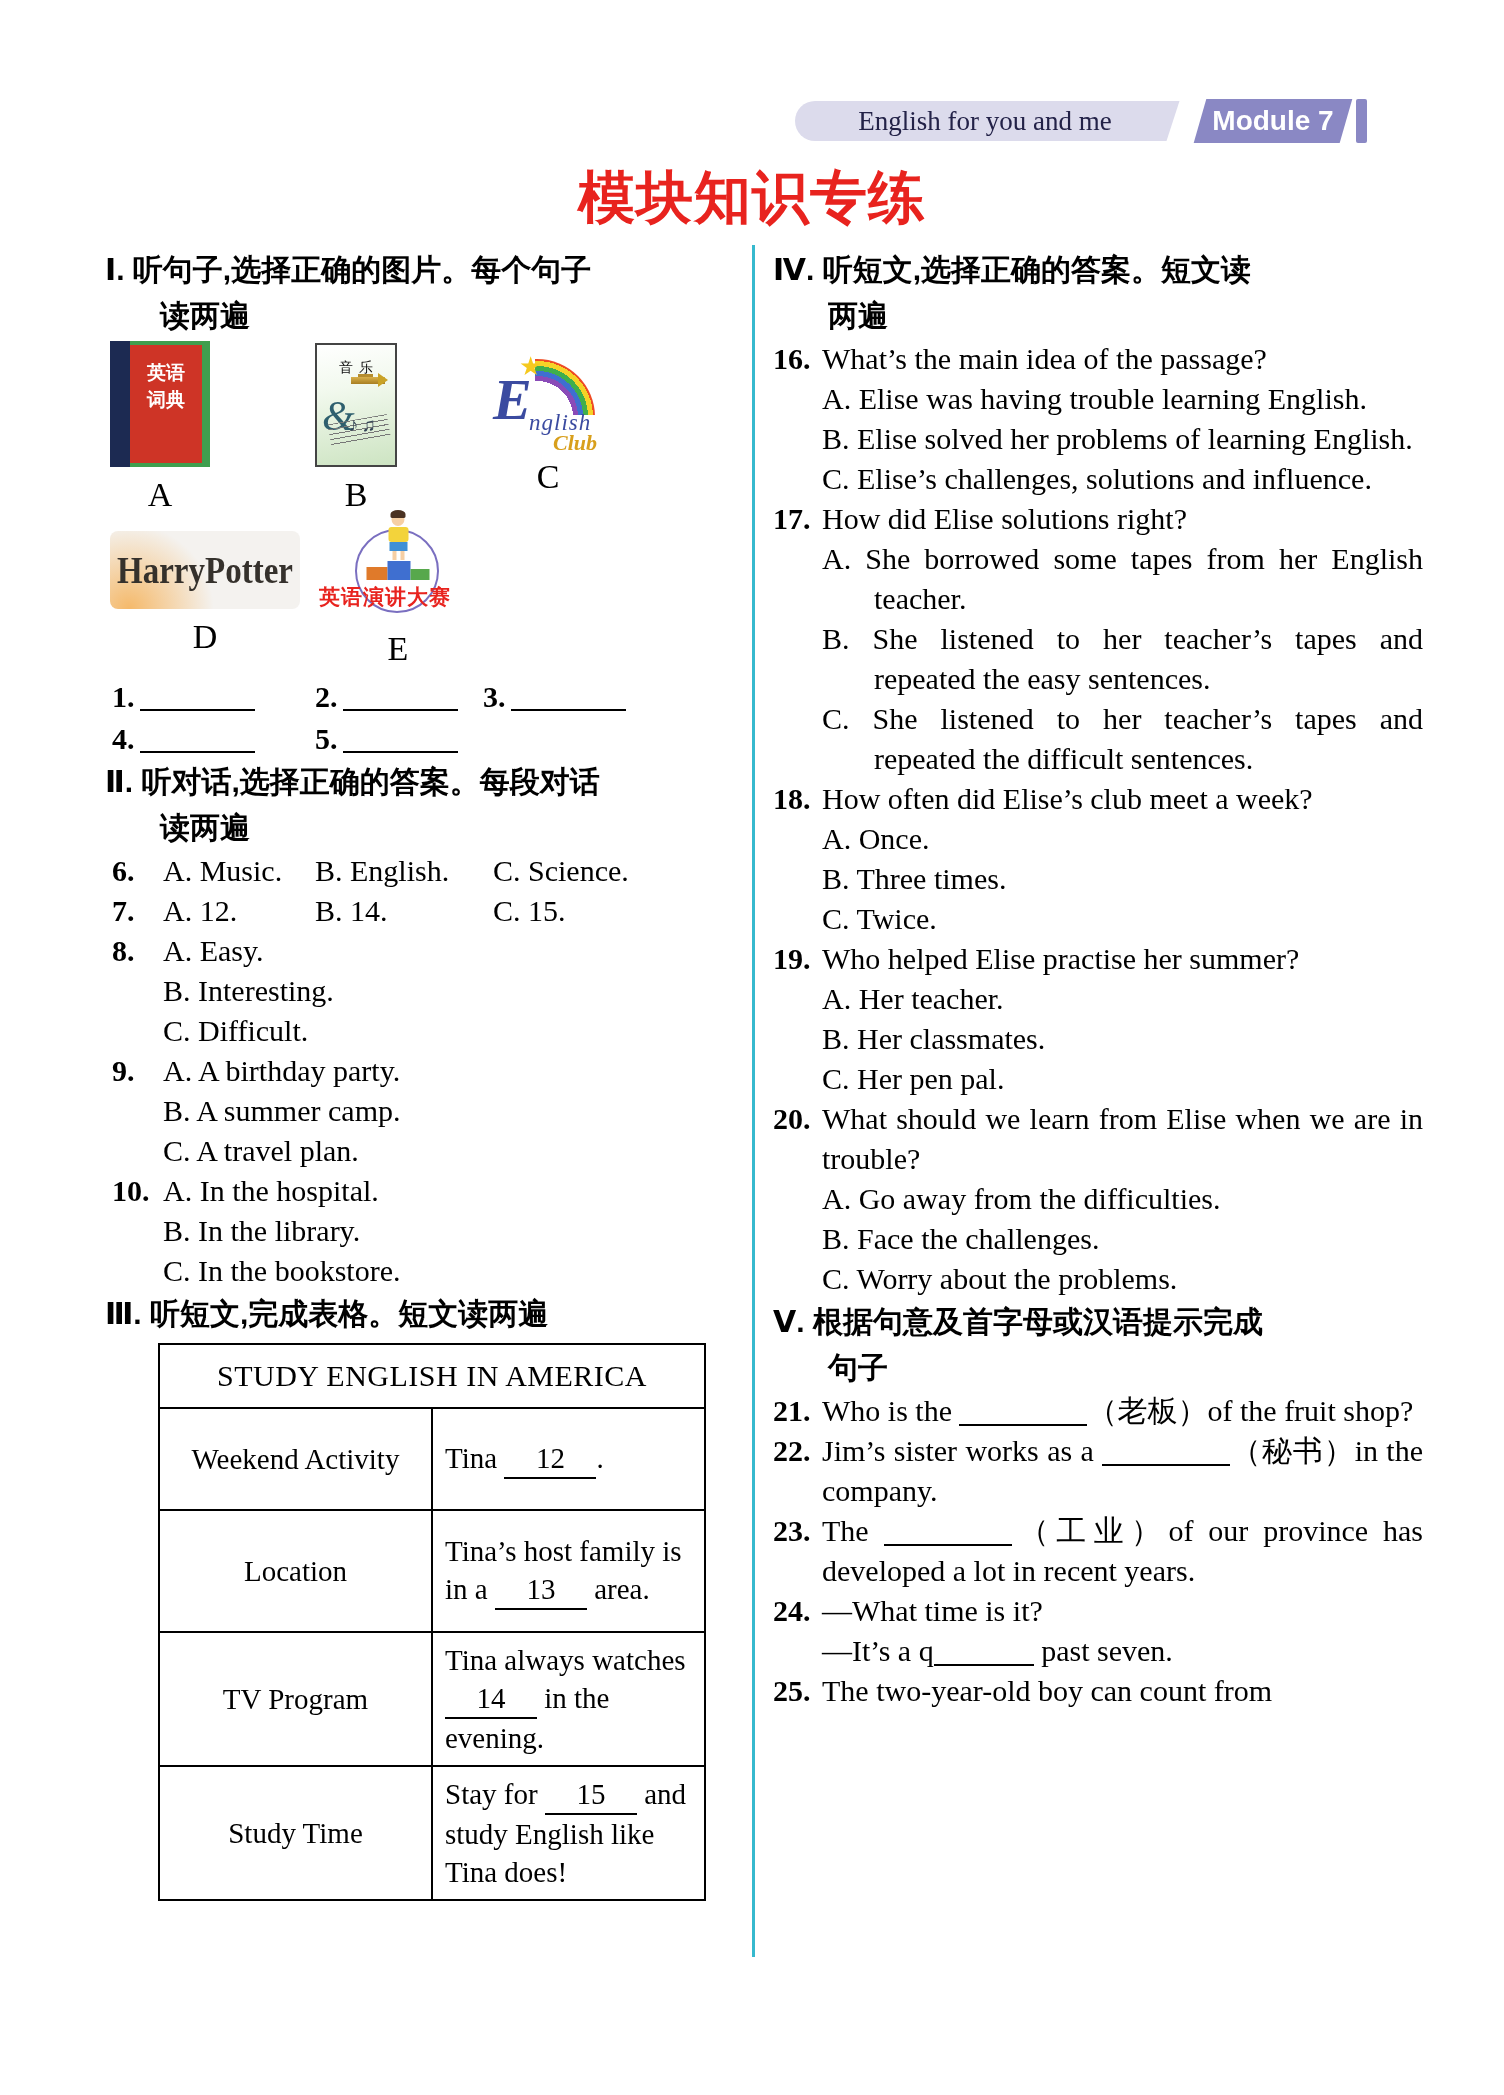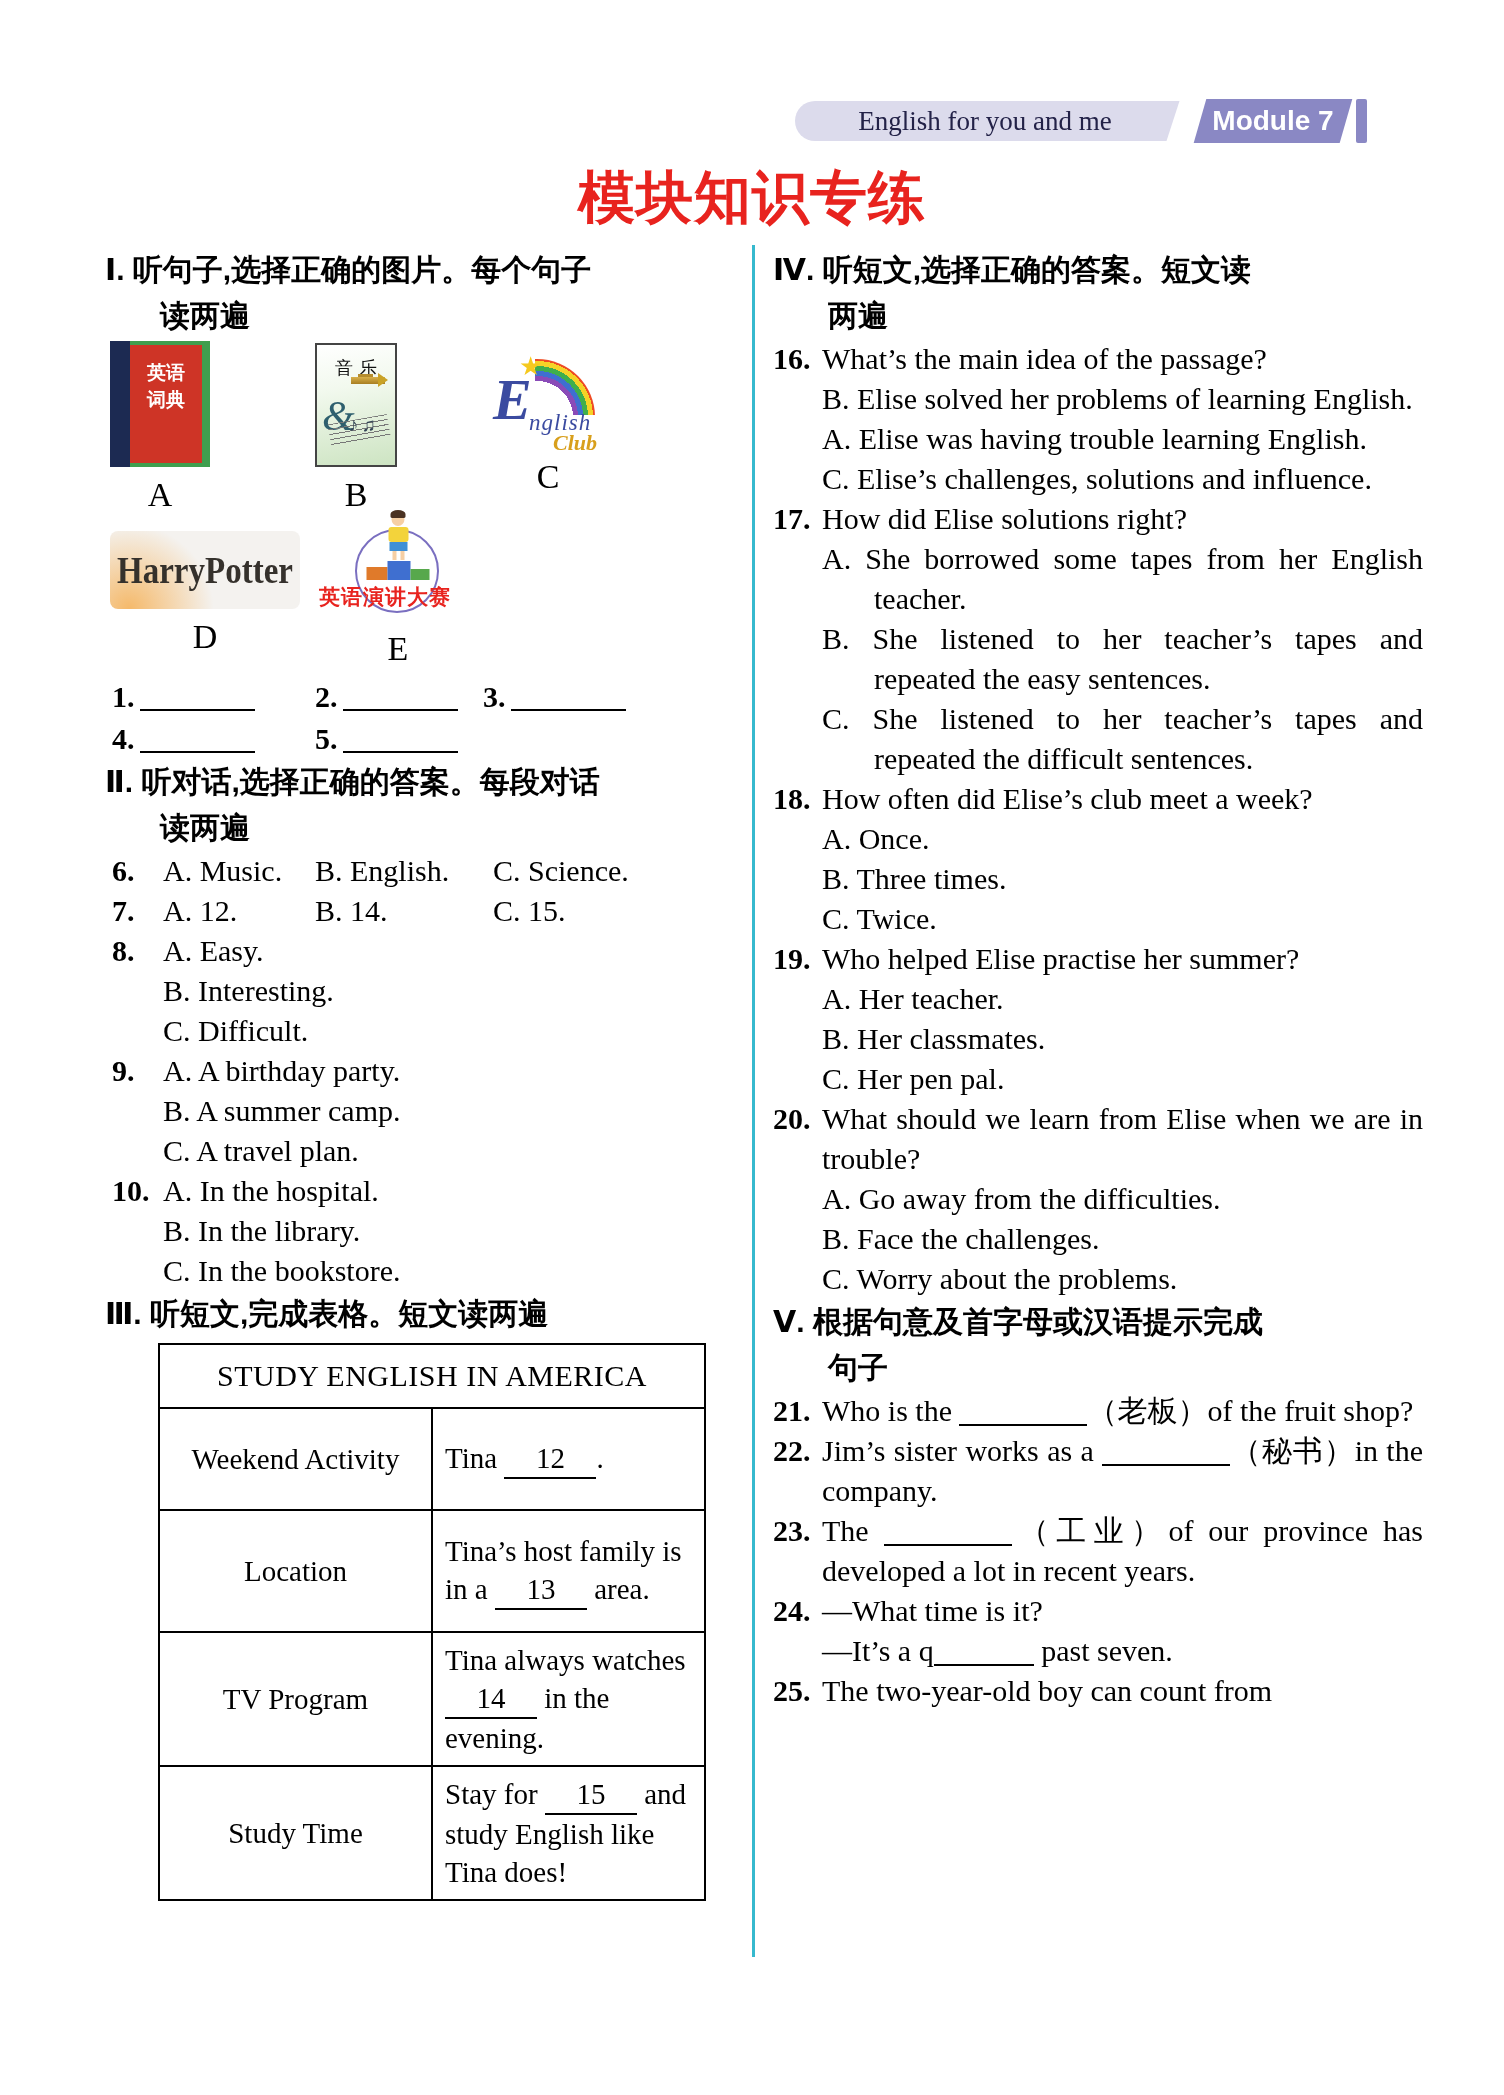--- a/index.html
+++ b/index.html
@@ -72,22 +72,22 @@
   .posE { left:250px; top:0; width:86px; }
 
   .dict { position:relative; width:100px; height:126px; background:#3f9e4e; }
   .dict-spine { position:absolute; left:0; top:0; bottom:0; width:20px; background:#1c2a52; }
   .dict-cover { position:absolute; left:20px; top:4px; right:8px; bottom:4px; background:#ce3426;
                 color:#fff; font-family:"Liberation Sans","DejaVu Sans",sans-serif; font-weight:bold;
                 font-size:19px; line-height:27px; text-align:center; padding-top:14px; box-sizing:border-box; }
 
   .music { position:relative; width:82px; height:124px; border:2px solid #444; box-sizing:border-box;
            background:linear-gradient(170deg,#ffffff 0%,#f2f9ee 35%,#cde4c2 100%); }
-  .music-title { text-align:center; margin-top:3px; font-size:18px; letter-spacing:6px; padding-left:6px;
-                 color:#111; font-family:Liberation Sans, sans-serif; }
+  .music-title { text-align:center; margin-top:3px; font-size:14px; letter-spacing:6px; padding-left:6px;
+                 color:#111; font-family:Liberation Mono, monospace; }
   .trumpet { position:absolute; right:10px; top:32px; width:34px; height:7px;
              background:linear-gradient(#d8b04a,#a87e22); }
   .trumpet::before { content:""; position:absolute; right:-3px; top:-4px;
                      border-top:7px solid transparent; border-bottom:7px solid transparent;
                      border-left:10px solid #c9a227; }
   .trumpet::after { content:""; position:absolute; left:7px; top:-3px; width:15px; height:3px; background:#b58d2e; }
   .clef { position:absolute; left:5px; top:50px; font-size:42px; font-style:italic; color:#2e5f6e; line-height:42px; }
   .staff { position:absolute; left:12px; top:74px; width:60px; height:22px;
            background:repeating-linear-gradient(to bottom,#777 0 1px,transparent 1px 5px);
            transform:rotate(-10deg); }
@@ -347,22 +347,22 @@
 
     <div class="sec-h">
       <div>Ⅳ. 听短文,选择正确的答案。短文读</div>
       <div class="ind">两遍</div>
     </div>
 
     <div class="q">
       <span class="qn">16.</span>
       <div class="qb">
         <div class="qtext">What’s the main idea of the passage?</div>
+        <div class="opt">A. Elise was having trouble learning English.</div>
         <div class="opt">B. Elise solved her problems of learning English.</div>
-        <div class="opt">A. Elise was having trouble learning English.</div>
         <div class="opt">C. Elise’s challenges, solutions and influence.</div>
       </div>
     </div>
 
     <div class="q">
       <span class="qn">17.</span>
       <div class="qb">
         <div class="qtext">How did Elise solutions right?</div>
         <div class="opt">A. She borrowed some tapes from her English teacher.</div>
         <div class="opt">B. She listened to her teacher’s tapes and repeated the easy sentences.</div>

